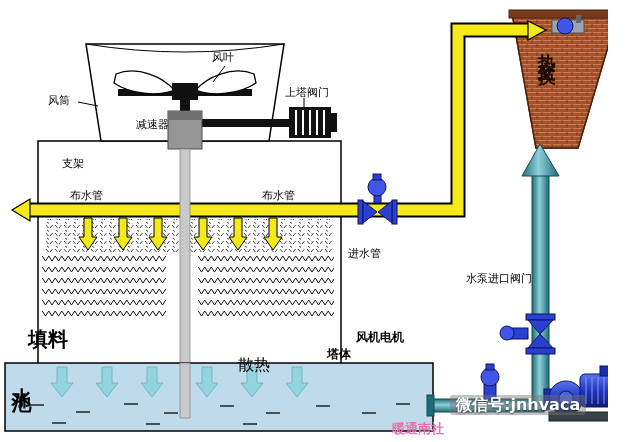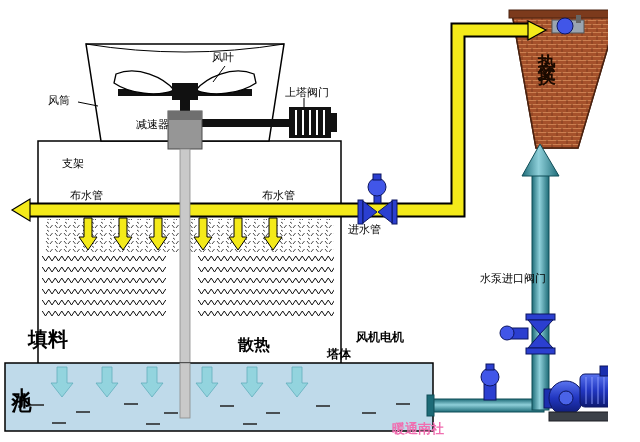--- a/index.html
+++ b/index.html
@@ -5,21 +5,21 @@
   html,body{margin:0;padding:0;background:#fff;}
   .canvas{
     position:relative;width:608px;height:442px;background:#ffffff;overflow:hidden;
     font-family:"DejaVu Sans","Liberation Sans",sans-serif;color:#000;
   }
   .canvas svg{position:absolute;left:0;top:0;}
   .lbl{position:absolute;white-space:nowrap;line-height:1.15;}
   .s11{font-size:11px;}
   .b12{font-size:12px;font-weight:bold;}
   .b14{font-size:20px;font-weight:bold;}
-  .b16{font-size:16px;font-weight:bold;}
+  .b16{font-size:16px;font-weight:normal;margin-top:20px;}
   .vtext{writing-mode:vertical-rl;text-orientation:upright;}
   .vspace{letter-spacing:5px;}
   .hx-text{font-size:18px;font-weight:bold;color:#1a0a00;letter-spacing:7px;}
   .equip-text{font-size:17px;font-weight:bold;letter-spacing:4px;}
   .wm-pink{font-size:13px;font-weight:bold;color:#f06eb0;margin-top:36px;}
   .wm-wechat{
     font-size:16px;font-weight:bold;color:#ffffff;
     background:rgba(120,120,120,0.45);padding:1px 6px;border-radius:3px;
     text-shadow:0 1px 2px rgba(0,0,0,0.55);
   }
@@ -199,25 +199,26 @@
   </g>
 </svg>
 
 <div class="lbl s11" style="left:212px;top:52px">风叶</div>
 <div class="lbl s11" style="left:48px;top:95px">风筒</div>
 <div class="lbl s11" style="left:285px;top:87px">上塔阀门</div>
 <div class="lbl s11" style="left:136px;top:119px">减速器</div>
 <div class="lbl s11" style="left:62px;top:158px">支架</div>
 <div class="lbl s11" style="left:70px;top:190px">布水管</div>
 <div class="lbl s11" style="left:262px;top:190px">布水管</div>
-<div class="lbl s11" style="left:348px;top:224px">进水管</div>
+<div class="lbl s11" style="left:348px;top:248px">进水管</div>
 <div class="lbl b14" style="left:28px;top:328px">填料</div>
 <div class="lbl b16" style="left:238px;top:336px">散热</div>
 <div class="lbl b12" style="left:327px;top:348px">塔体</div>
 <div class="lbl b12" style="left:356px;top:331px">风机电机</div>
 <div class="lbl b14 vtext vspace" style="left:10px;top:372px">水池</div>
-<div class="lbl s11" style="left:480px;top:273px">水泵进口阀门</div>
+<div class="lbl s11" style="left:466px;top:273px">水泵进口阀门</div>
 <div class="lbl vtext hx-text" style="left:536px;top:40px">热交换</div>
 <div class="lbl vtext equip-text" style="left:617px;top:6px">换热设备</div>
 
 <div class="lbl wm-pink" style="left:392px;top:386px">暖通南社</div>
+<div class="lbl wm-wechat" style="left:450px;top:395px">微信号:jnhvaca</div>
 
 </div>
 
 </body></html>

